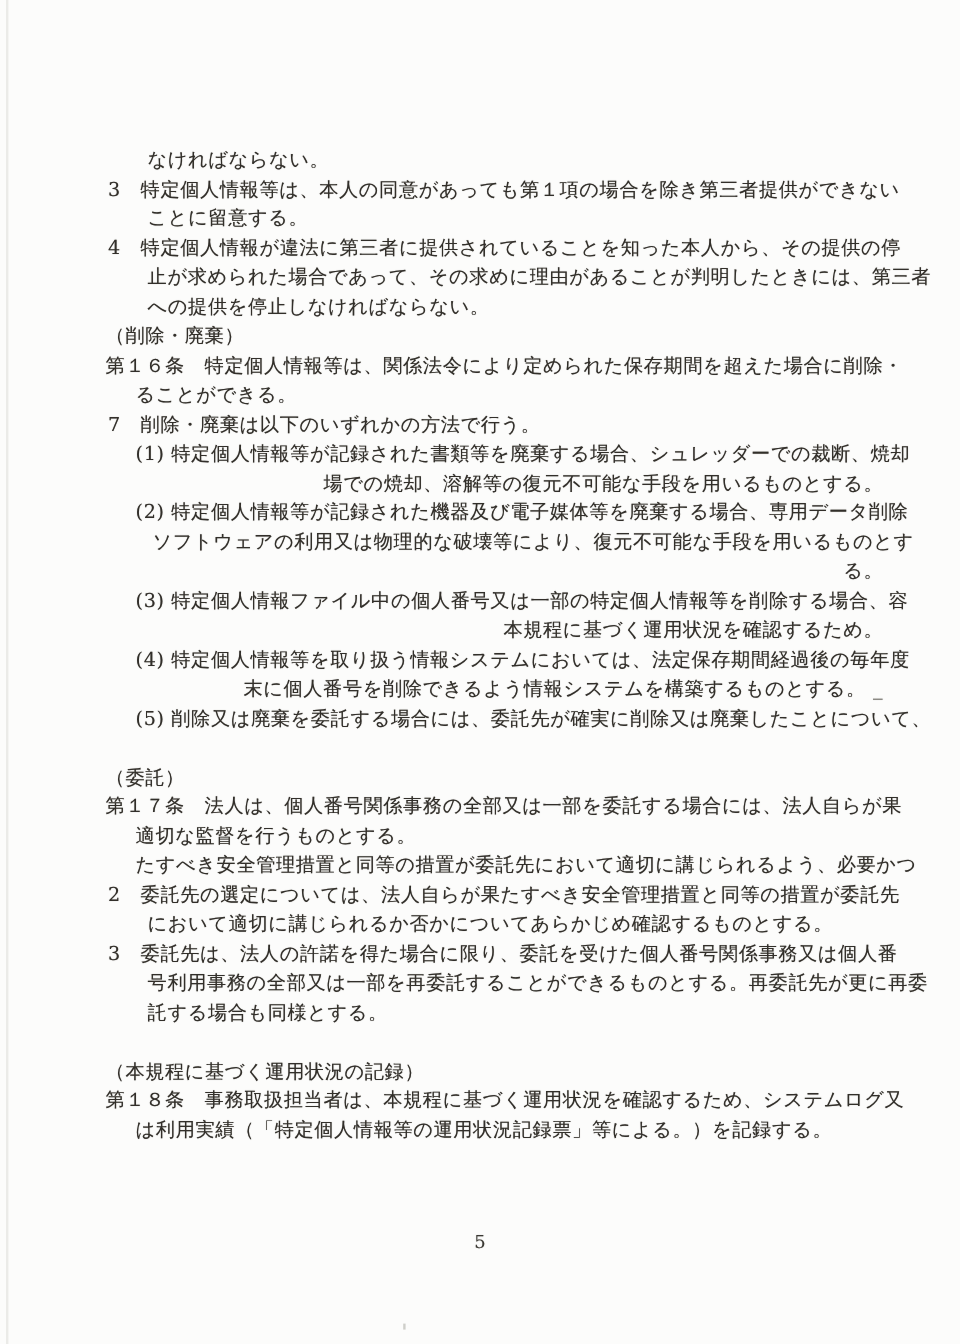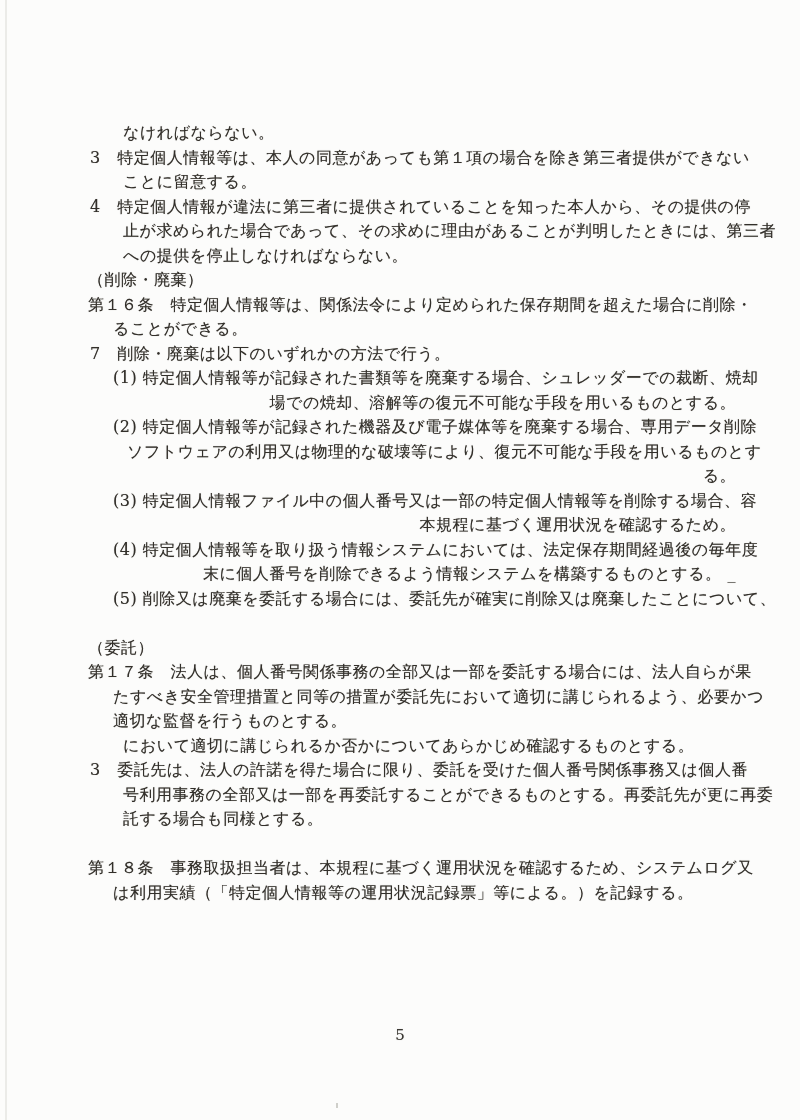--- a/index.html
+++ b/index.html
@@ -95,25 +95,27 @@
       <div class="line sub-cont">ソフトウェアの利用又は物理的な破壊等により、復元不可能な手段を用いるものとす</div>
       <div class="line sub-cont">る。</div>
       <div class="line sub">(3) 特定個人情報ファイル中の個人番号又は一部の特定個人情報等を削除する場合、容</div>
       <div class="line sub-cont">本規程に基づく運用状況を確認するため。</div>
       <div class="line sub">(4) 特定個人情報等を取り扱う情報システムにおいては、法定保存期間経過後の毎年度</div>
       <div class="line sub-cont">末に個人番号を削除できるよう情報システムを構築するものとする。<span class="artifact-underscore">_</span></div>
       <div class="line sub">(5) 削除又は廃棄を委託する場合には、委託先が確実に削除又は廃棄したことについて、</div>
       <div class="line blank"></div>
       <div class="line heading">（委託）</div>
       <div class="line article">第１７条　法人は、個人番号関係事務の全部又は一部を委託する場合には、法人自らが果</div>
+      <div class="line article-cont">適切な監督を行うものとする。</div>
       <div class="line article-cont">たすべき安全管理措置と同等の措置が委託先において適切に講じられるよう、必要かつ</div>
-      <div class="line article-cont">適切な監督を行うものとする。</div>
+      <div class="line item">2　委託先の選定については、法人自らが果たすべき安全管理措置と同等の措置が委託先</div>
       <div class="line item-cont">において適切に講じられるか否かについてあらかじめ確認するものとする。</div>
       <div class="line item">3　委託先は、法人の許諾を得た場合に限り、委託を受けた個人番号関係事務又は個人番</div>
       <div class="line item-cont">号利用事務の全部又は一部を再委託することができるものとする。再委託先が更に再委</div>
       <div class="line item-cont">託する場合も同様とする。</div>
       <div class="line blank"></div>
+      <div class="line heading">（本規程に基づく運用状況の記録）</div>
       <div class="line article">第１８条　事務取扱担当者は、本規程に基づく運用状況を確認するため、システムログ又</div>
       <div class="line article-cont">は利用実績（「特定個人情報等の運用状況記録票」等による。）を記録する。</div>
     </div>
   <div class="page-number">5</div>
   <div class="scan-speck"></div>
 </div>
 
 </body></html>

